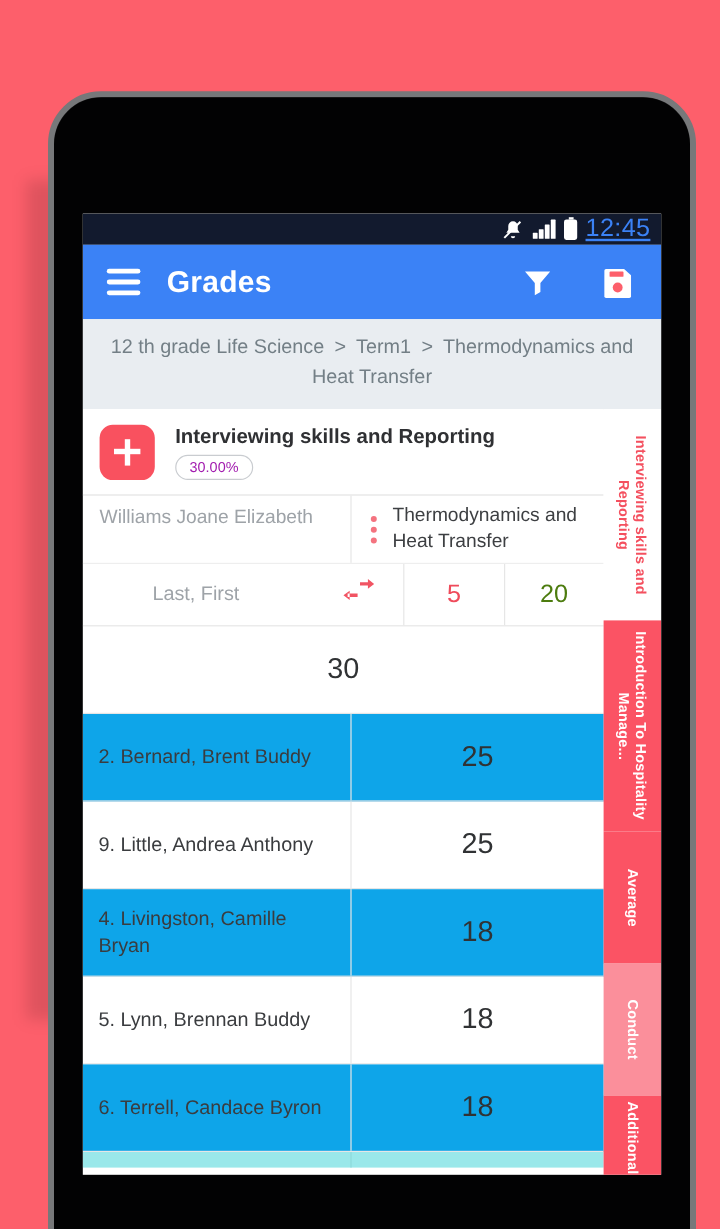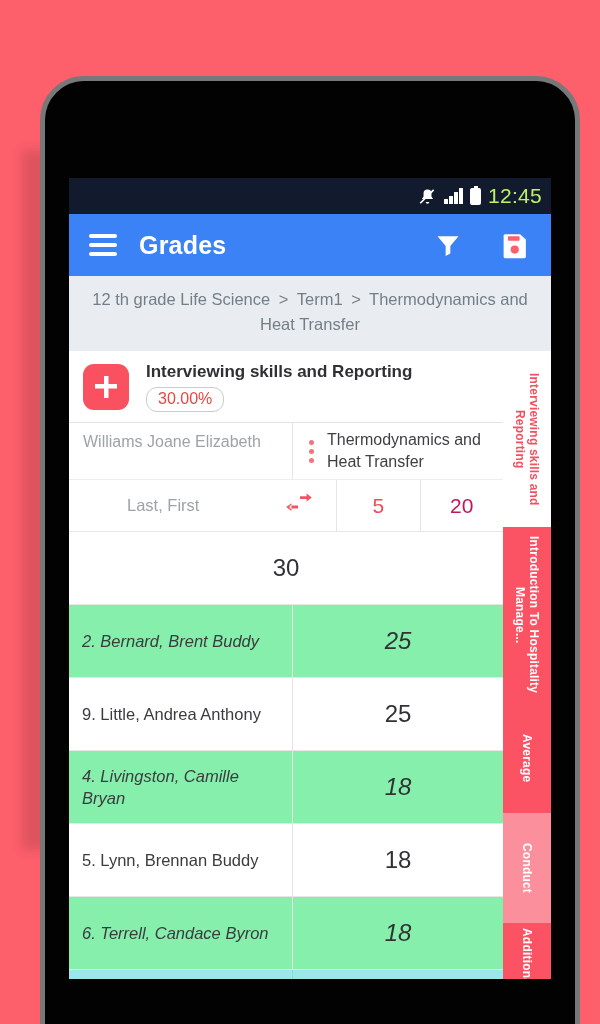--- a/index.html
+++ b/index.html
@@ -38,23 +38,23 @@
   
   #screen{
     position:absolute; left:24px; top:97px;
     width:482px; height:801px;
     background:#ffffff;
     overflow:hidden;
   }
 
   
   #status-bar{
-    height:36px; background:#121a2e; color:#bef264;
+    height:26px; background:#121a2e; color:#3b82f6;
     display:flex; align-items:center; justify-content:flex-end;
-    padding-right:9px; gap:7px;
+    padding-right:9px; gap:7px;text-decoration:underline;
   }
   #status-bar .s-icon{ display:flex; align-items:flex-end; }
   #clock{ font-size:21px; letter-spacing:.3px; font-weight:400; padding-bottom:1px;}
 
   .sig-bars{ display:flex; align-items:flex-end; gap:1.5px; height:16px;}
   .sig-bars i{ width:3.5px; background:#fff; display:block; border-radius:.5px;}
   .sig-bars i:nth-child(1){height:5px;}
   .sig-bars i:nth-child(2){height:8px;}
   .sig-bars i:nth-child(3){height:12px;}
   .sig-bars i:nth-child(4){height:16px;}
@@ -93,21 +93,21 @@
   }
   #add-btn:before{
     content:""; width:22px; height:22px;
     background:
       linear-gradient(#fff,#fff) center/22px 4.5px no-repeat,
       linear-gradient(#fff,#fff) center/4.5px 22px no-repeat;
   }
   #assignment-title{ font-size:17px; font-weight:700; color:#2f3033; margin-bottom:5px;}
   .pct-pill{
     display:inline-block; border:1px solid #c9ccd0; border-radius:11px;
-    padding:2px 11px 3px; font-size:16px; color:#ef4444;text-align:right;
+    padding:2px 11px 3px; font-size:12px; color:#a21caf;text-align:right;
   }
 
   
   #grid{ display:flex; }
   #table-area{ width:434px; }
   .t-row{ display:flex; }
   .c-name{ width:224px; flex:0 0 224px; border-right:1px solid #e6e6e6; }
   .c-grade{ flex:1; }
 
   #hdr-teacher{ height:57px; border-bottom:1px solid #eee; }
@@ -123,24 +123,24 @@
   #hdr-sort .c-name{
     display:flex; align-items:center; justify-content:space-between;
     padding:0 22px 0 14px; font-size:16.5px; color:#9ea3a8;margin-left:44px;
   }
   #hdr-sort .c-grade{ display:flex; }
   .sub-col{
     flex:1; display:flex; align-items:center; justify-content:center;
     font-size:21px;
   }
   .sub-col.first{ border-right:1px solid #e6e6e6; color:#ef4b5b;}
-  .sub-col.second{ color:#be185d; }
+  .sub-col.second{ color:#4d7c0f; }
 
   .s-row{ height:73px; }
-  .s-row.alt{ background:#86efac;font-style:italic; }
+  .s-row.alt{ background:#0ea5e9; }
   .s-row .c-name{
     display:flex; align-items:center; padding:0 13px;
     font-size:16.5px; line-height:22px; color:#3a3c3f;
   }
   .s-row .c-grade{
     display:flex; align-items:center; justify-content:center;
     font-size:24px; color:#303234;text-align:right;
   }
   .s-row + .s-row .c-name,
   .s-row + .s-row .c-grade { }

